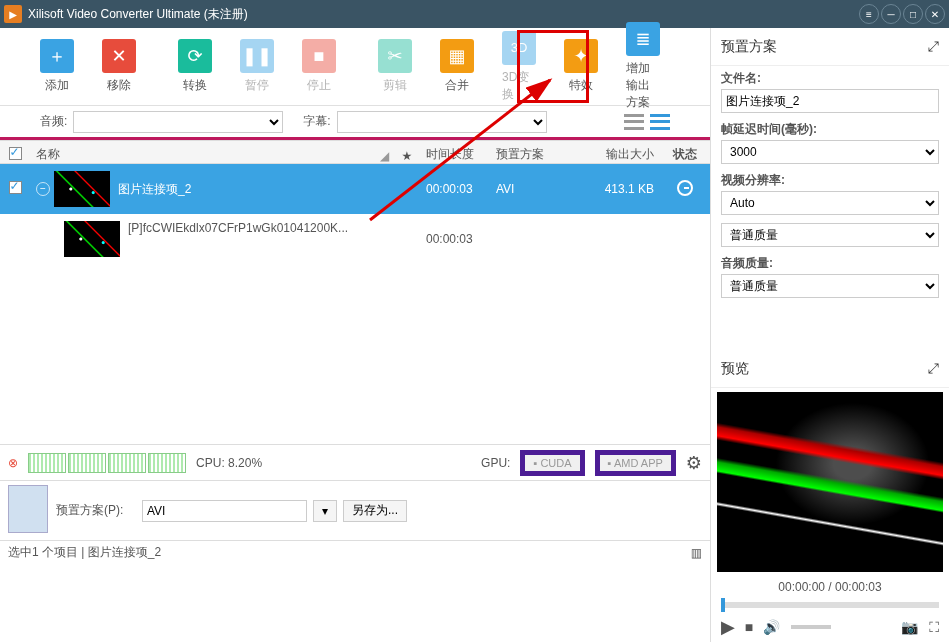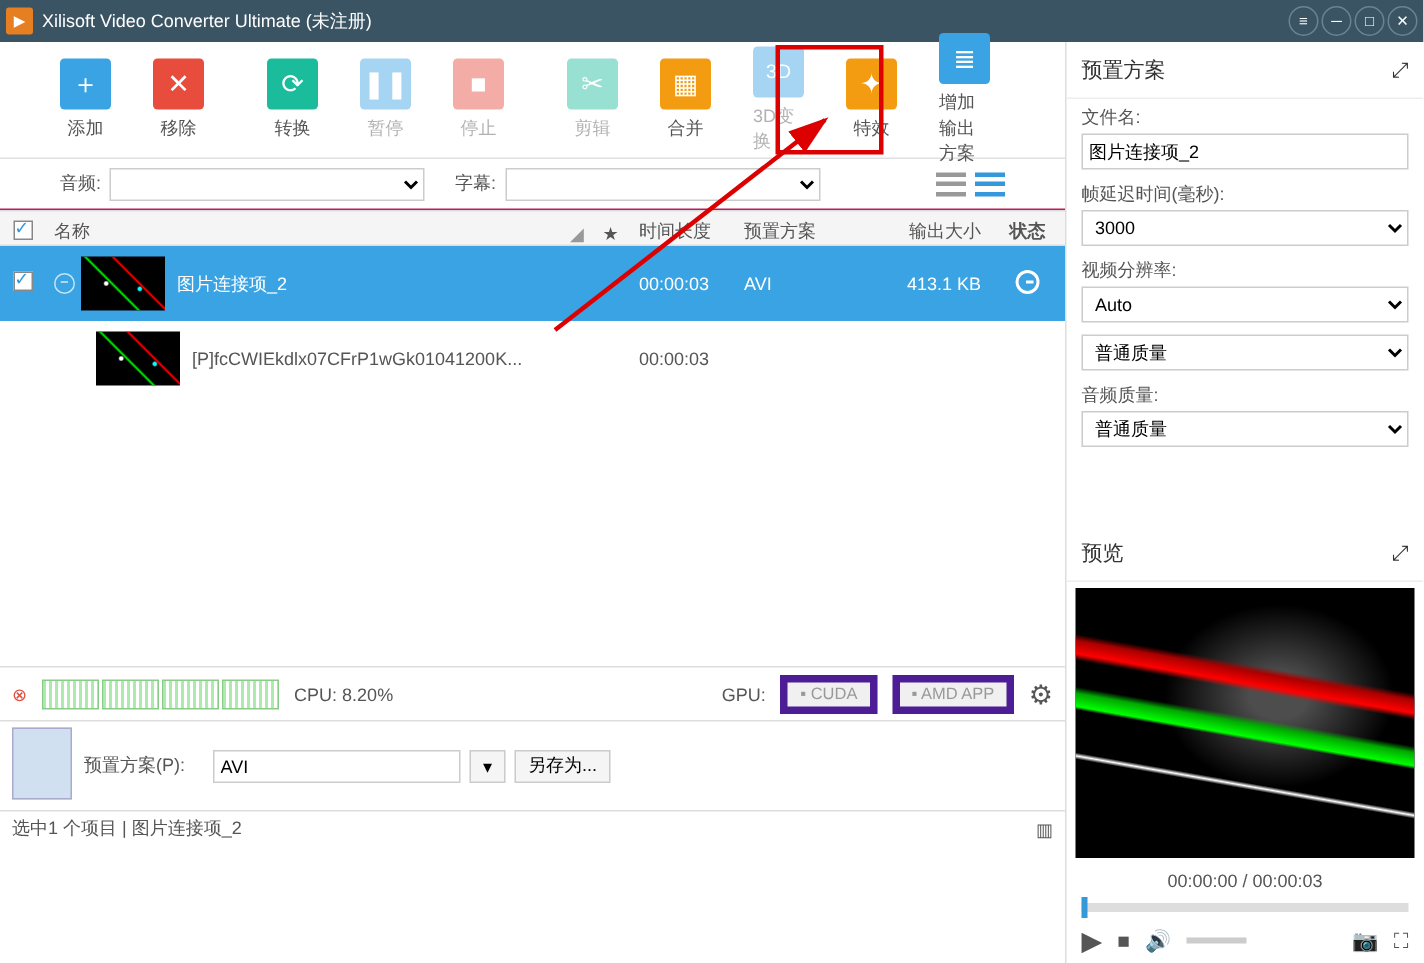--- a/index.html
+++ b/index.html
@@ -12,21 +12,21 @@
 .titlebar .winbtn { width: 20px; height: 20px; border: 1px solid #6a8494; border-radius: 50%; display: flex; align-items: center; justify-content: center; cursor: pointer; font-size: 10px; }
 
 .toolbar { height: 78px; background: #fff; border-bottom: 1px solid #e0e0e0; display: flex; align-items: center; padding: 0 40px; position: relative; }
 .tbtn { display: flex; flex-direction: column; align-items: center; margin-right: 28px; cursor: pointer; }
 .tbtn.disabled { opacity: 0.45; }
 .tbtn .ico { width: 34px; height: 34px; border-radius: 3px; display: flex; align-items: center; justify-content: center; color: #fff; font-size: 18px; margin-bottom: 4px; }
 .tbtn .lbl { font-size: 12px; color: #555; }
 .tsep { width: 1px; height: 48px; background: #e0e0e0; margin: 0 14px 0 0; }
 .highlight-box { position: absolute; border: 3px solid #d00; pointer-events: none; }
 
-.filterbar { height: 34px; display: flex; align-items: center; padding: 0 40px; font-size: 12px; color: #555; border-bottom: 1px solid #be185d; }
+.filterbar { height: 34px; display: flex; align-items: center; padding: 0 40px; font-size: 12px; color: #555; border-bottom: 3px solid #be185d; }
 .filterbar .lbl { margin-right: 6px; }
 .filterbar select { height: 22px; border: 1px solid #ccc; background: #fff; font-size: 12px; }
 .filterbar .viewbtns { margin-left: auto; display: flex; gap: 6px; }
 .viewbtn { width: 20px; height: 16px; cursor: pointer; display: flex; flex-direction: column; justify-content: space-between; }
 .viewbtn span { height: 3px; background: #999; }
 .viewbtn.active span { background: #3498db; }
 
 .listhdr { height: 24px; background: #f5f5f5; border-top: 1px solid #ddd; border-bottom: 1px solid #ddd; display: flex; align-items: flex-end; font-size: 12px; color: #555; }
 .listhdr > div { padding: 0 6px; }
 .col-chk { width: 30px; text-align: center; }
@@ -61,21 +61,21 @@
 .outrow .olbl { width: 80px; }
 .outrow input { flex: 1; height: 22px; border: 1px solid #ccc; padding: 0 4px; font-size: 12px; }
 .outrow button { height: 22px; padding: 0 8px; border: 1px solid #ccc; background: #f5f5f5; font-size: 12px; cursor: pointer; }
 
 .statusbar { height: 24px; border-top: 1px solid #ddd; display: flex; align-items: center; padding: 0 8px; font-size: 12px; color: #555; }
 
 .rightpanel { position: absolute; top: 28px; right: 0; width: 239px; height: 614px; background: #fff; border-left: 1px solid #ddd; display: flex; flex-direction: column; }
 .rsection-hdr { height: 38px; display: flex; align-items: center; padding: 0 10px; font-size: 14px; color: #333; border-bottom: 1px solid #eee; }
 .rsection-hdr .expico { margin-left: auto; cursor: pointer; }
 .rfield { padding: 4px 10px; font-size: 12px; color: #555; }
-.rfield .flbl { margin-bottom: 2px; }
+.rfield .flbl { margin-bottom: 2px; font-weight: bold; }
 .rfield input, .rfield select { width: 100%; height: 24px; border: 1px solid #ccc; padding: 0 4px; font-size: 12px; background: #fff; }
 .preview { margin: 4px 6px; background: #000; height: 180px; position: relative; overflow: hidden; }
 .preview::after { content:""; position:absolute; inset:0; background: linear-gradient(10deg, transparent 30%, #fff 31%, transparent 32%, transparent 45%, #0f0 46%, #0a0 50%, transparent 52%, transparent 60%, #f00 62%, #a00 66%, transparent 68%), radial-gradient(ellipse at 60% 40%, rgba(255,255,255,0.3) 10%, transparent 40%); }
 .ptime { text-align: center; font-size: 12px; color: #555; padding: 4px 0; }
 .pslider { height: 6px; background: #ddd; margin: 4px 10px; position: relative; }
 .pslider .ph { position: absolute; left: 0; top: -4px; width: 4px; height: 14px; background: #3498db; }
 .pcontrols { display: flex; align-items: center; padding: 4px 10px; gap: 10px; font-size: 14px; color: #555; }
 .pcontrols .play { font-size: 18px; cursor: pointer; }
 .pcontrols .spacer { flex: 1; }
 
@@ -185,21 +185,21 @@
         <div class="thumb"></div>
         <span>图片连接项_2</span>
       </div>
       <div class="col-star"></div>
       <div class="col-dur">00:00:03</div>
       <div class="col-preset">AVI</div>
       <div class="col-size">413.1 KB</div>
       <div class="col-status"><span class="clockico"></span></div>
     </div>
     <div class="row childrow">
-      <div class="col-name" style="display:flex;align-items:center">
+      <div class="col-name" style="display:flex;align-items:flex-start">
         <div class="thumb"></div>
         <span>[P]fcCWIEkdlx07CFrP1wGk01041200K...</span>
       </div>
       <div class="col-star"></div>
       <div class="col-dur">00:00:03</div>
       <div class="col-preset"></div>
       <div class="col-size"></div>
       <div class="col-status"></div>
     </div>
   </div>

